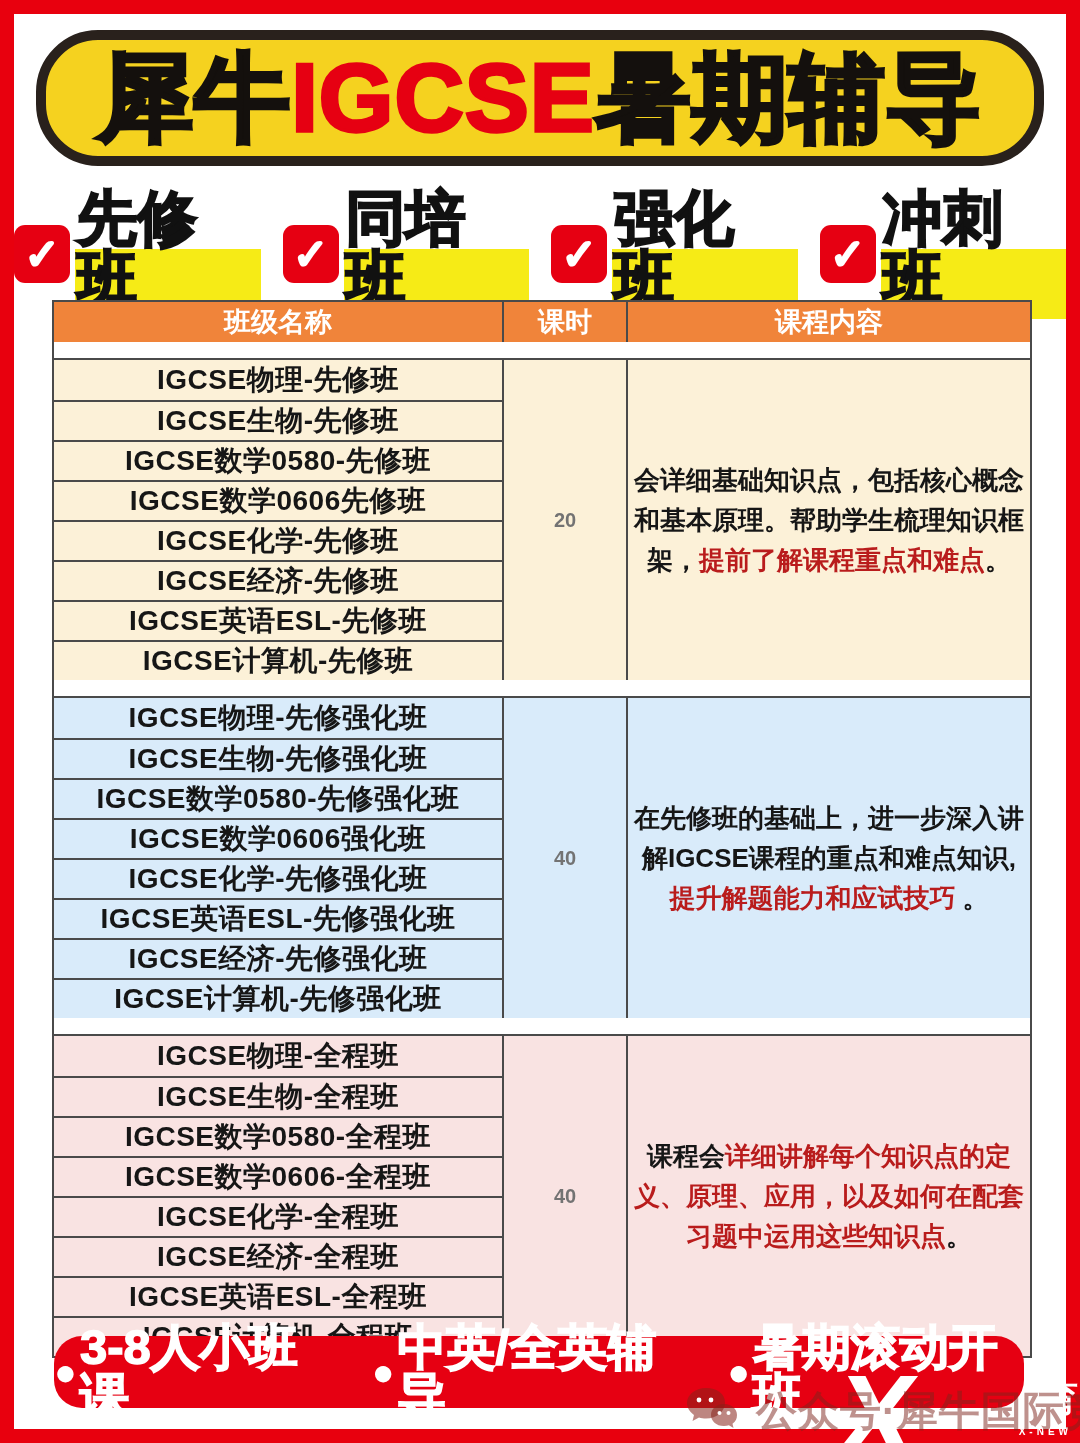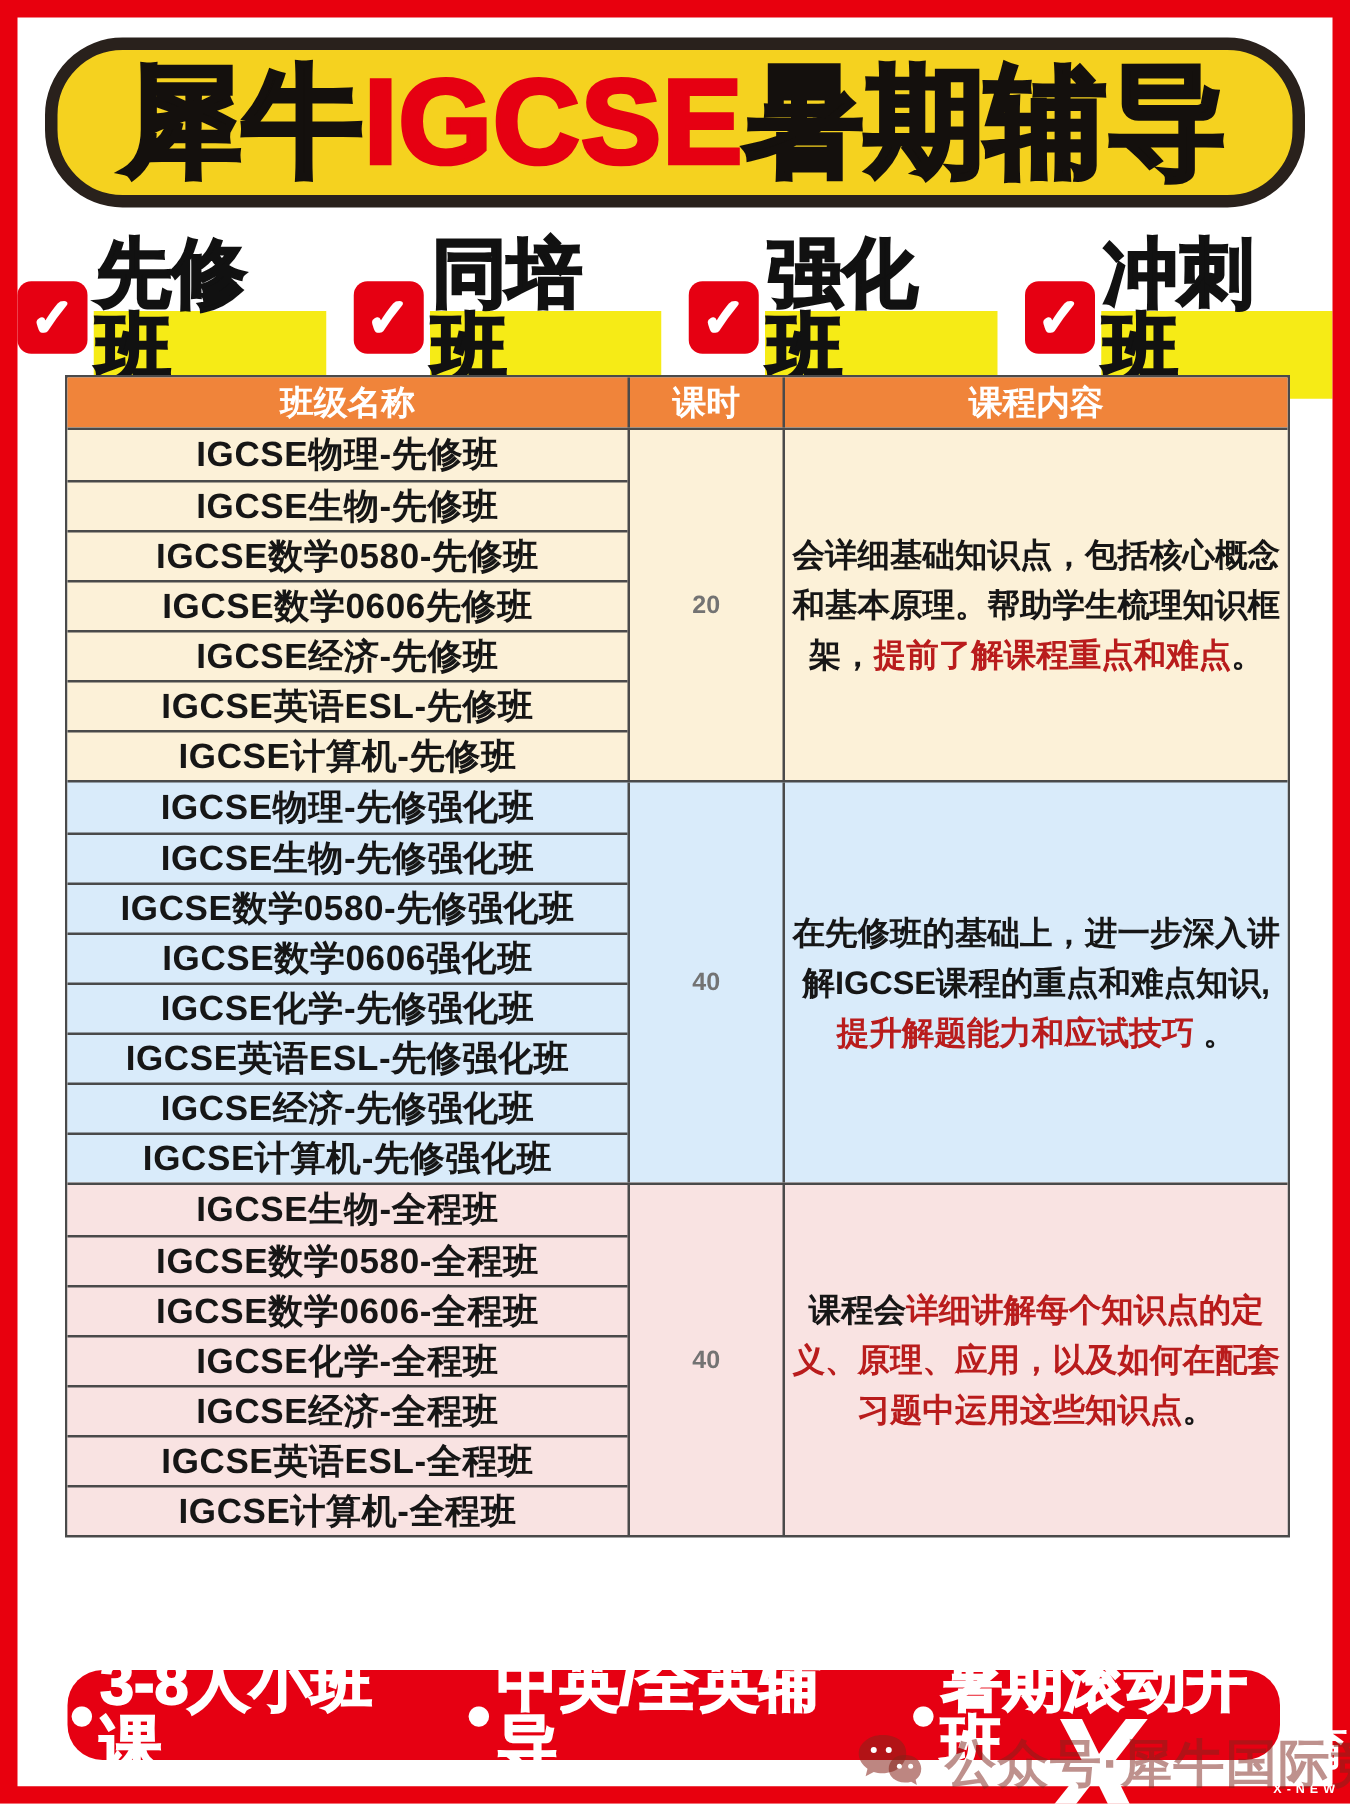--- a/index.html
+++ b/index.html
@@ -35,21 +35,21 @@
 
   
   .tbl { position:absolute; left:52px; top:300px; width:980px; z-index:2;
     border:2px solid #4a4a4a; box-sizing:border-box; background:#fff; }
   .thead { display:flex; height:40px; background:#f0843a; }
   .th { display:flex; align-items:center; justify-content:center; color:#ffffff;
     font-size:27px; font-weight:bold; box-sizing:border-box; }
   .th1 { width:450px; border-right:2px solid #4a4a4a;text-align:right; }
   .th2 { width:124px; border-right:2px solid #4a4a4a; }
   .th3 { flex:1; }
-  .group { display:flex; border-top:2px solid #4a4a4a; }
+  .group { display:flex; border-top:2px solid #4a4a4a;margin-top:16px; }
   .g-cream { background:#fcf1d8; }
   .g-blue  { background:#d9ebfa; }
   .g-pink  { background:#f9e3e2; }
   .names { width:450px; border-right:2px solid #4a4a4a; box-sizing:border-box;
     display:flex; flex-direction:column; }
   .ncell { height:40px; display:flex; align-items:center; justify-content:center;
     font-size:28px; font-weight:600; color:#161616; letter-spacing:0.5px;
     border-top:2px solid #4a4a4a; box-sizing:border-box; }
   .ncell:first-child { border-top:none; }
   .hours { width:124px; border-right:2px solid #4a4a4a; box-sizing:border-box;
@@ -125,20 +125,21 @@
   <div class="group g-cream">
     <div class="names">
   <div class="ncell">IGCSE物理-先修班</div>
 
   <div class="ncell">IGCSE生物-先修班</div>
 
   <div class="ncell">IGCSE数学0580-先修班</div>
 
   <div class="ncell">IGCSE数学0606先修班</div>
 
+  <div class="ncell">IGCSE化学-先修班</div>
 
   <div class="ncell">IGCSE经济-先修班</div>
 
   <div class="ncell">IGCSE英语ESL-先修班</div>
 
   <div class="ncell">IGCSE计算机-先修班</div>
 </div>
     <div class="hours">20</div>
     <div class="contentc">
       <p class="content-text"><span>会详细基础知识点，包括核心概念和基本原理。帮助学生梳理知识框架，</span><span class="red-text">提前了解课程重点和难点</span><span>。</span></p>
@@ -164,20 +165,21 @@
   <div class="ncell">IGCSE计算机-先修强化班</div>
 </div>
     <div class="hours">40</div>
     <div class="contentc">
       <p class="content-text"><span>在先修班的基础上，进一步深入讲解IGCSE课程的重点和难点知识,</span><span class="red-text">提升解题能力和应试技巧</span><span> 。</span></p>
     </div>
   </div>
 
   <div class="group g-pink">
     <div class="names">
+  <div class="ncell">IGCSE物理-全程班</div>
 
   <div class="ncell">IGCSE生物-全程班</div>
 
   <div class="ncell">IGCSE数学0580-全程班</div>
 
   <div class="ncell">IGCSE数学0606-全程班</div>
 
   <div class="ncell">IGCSE化学-全程班</div>
 
   <div class="ncell">IGCSE经济-全程班</div>

